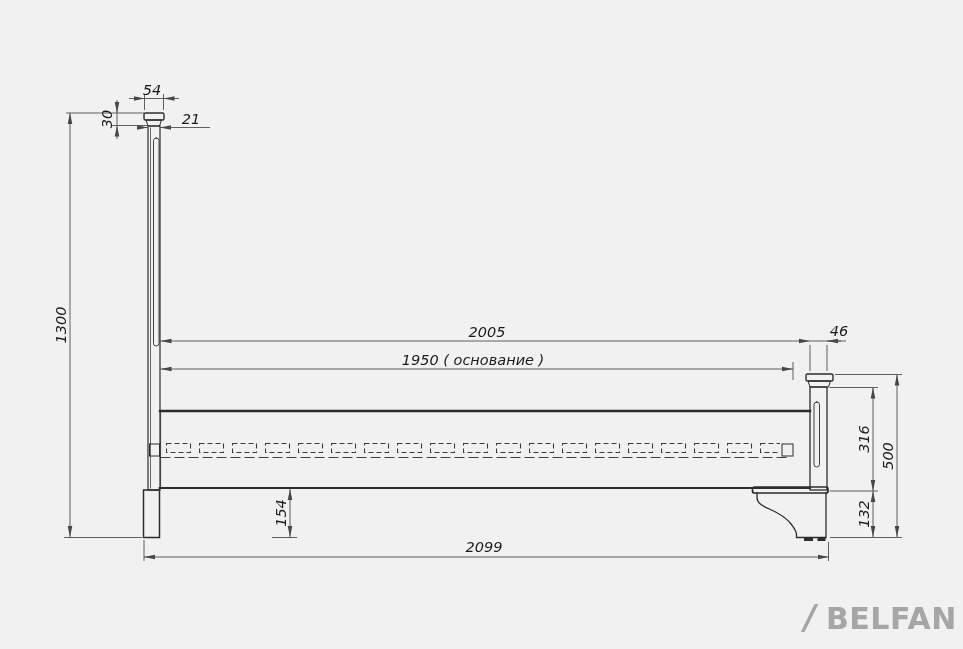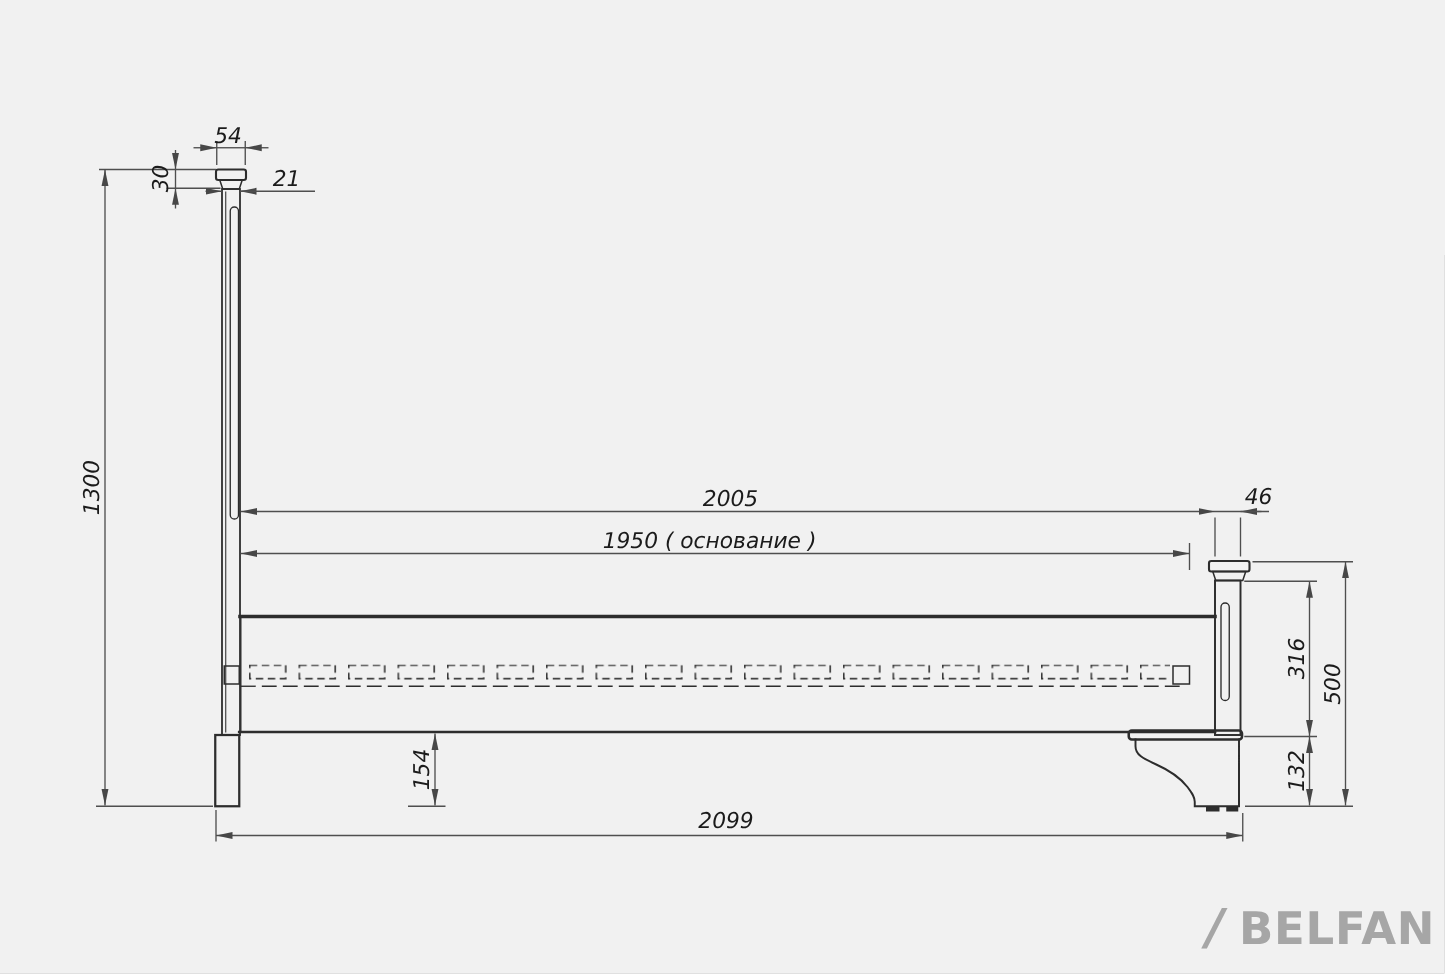--- a/index.html
+++ b/index.html
@@ -1,16 +1,16 @@
 <!DOCTYPE html>
 <html><head>
 <meta charset="utf-8">
 <style>
   html,body{margin:0;padding:0;background:#f1f1f1;}
-  .page{position:relative;width:963px;height:649px;background:#a3a3a3;overflow:hidden;
+  .page{position:relative;width:963px;height:649px;background:#a16207;overflow:hidden;
         font-family:"DejaVu Sans",sans-serif;}
   svg{display:block;}
   .dim{font-family:"DejaVu Sans",sans-serif;font-style:italic;font-size:14.5px;fill:#1b1b1b;}
   .logo{font-family:"DejaVu Sans",sans-serif;font-weight:700;font-size:30px;fill:#a6a6a6;letter-spacing:0.5px;}
   .slash{font-style:italic;font-size:33px;}
 </style>
 </head>
 <body>
 
 <div class="page">

